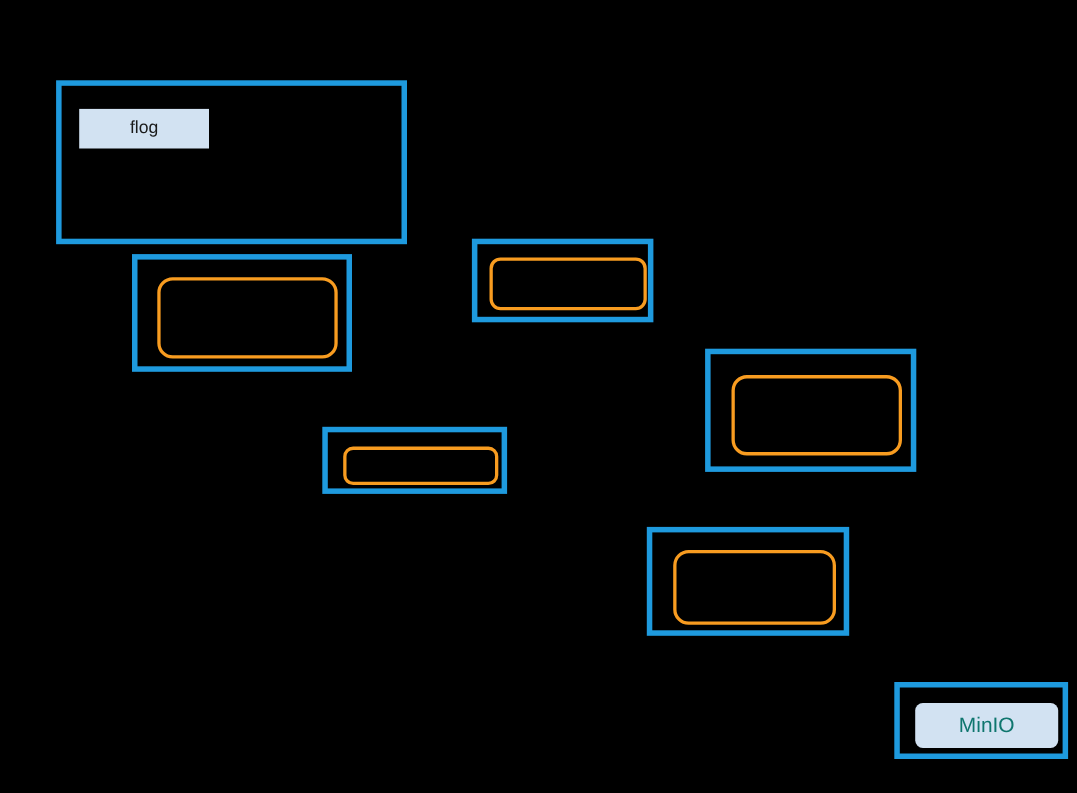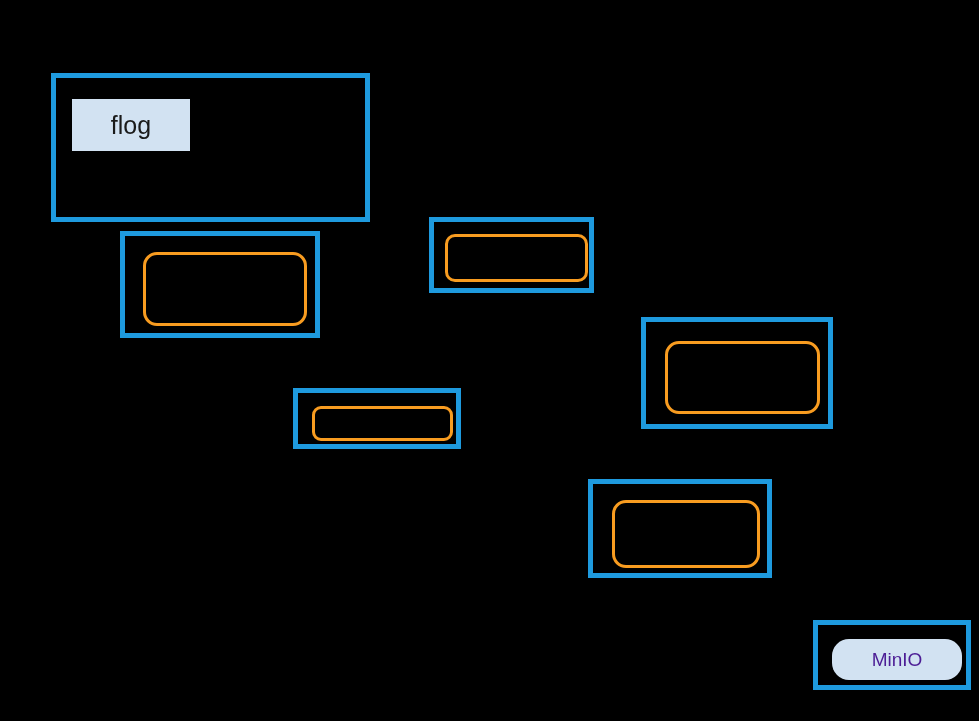--- a/index.html
+++ b/index.html
@@ -39,37 +39,37 @@
     overflow: hidden;
   }
   .label-chip.rect { border-radius: 0; }
   .label-chip.pill { border-radius: 7px; }
 </style>
 </head>
 <body>
 
 <div id="canvas" style="width: 979px; height: 721px; background: rgb(0, 0, 0);">
     <div class="group-box" style="left: 51px; top: 73px; width: 319px; height: 149px; border: 5px solid rgb(30, 154, 222);">
-      <div class="label-chip rect" style="left: 16px; top: 21px; width: 118px; height: 52px; background: rgb(210, 226, 242); font-size: 25px; color: rgb(26, 26, 26);">
+      <div class="label-chip rect" style="left: 16px; top: 21px; width: 118px; height: 36px; background: rgb(210, 226, 242); font-size: 16px; color: rgb(26, 26, 26);">
         <span>flog</span>
       </div>
     </div>
     <div class="group-box" style="left: 120px; top: 231px; width: 200px; height: 107px; border: 5px solid rgb(30, 154, 222);">
       <div class="inner-round" style="left: 18px; top: 16px; width: 164px; height: 74px; border: 3px solid rgb(248, 156, 32); border-radius: 14px;"></div>
     </div>
     <div class="group-box" style="left: 429px; top: 217px; width: 165px; height: 76px; border: 5px solid rgb(30, 154, 222);">
       <div class="inner-round" style="left: 11px; top: 12px; width: 143px; height: 48px; border: 3px solid rgb(248, 156, 32); border-radius: 10px;"></div>
     </div>
     <div class="group-box" style="left: 641px; top: 317px; width: 192px; height: 112px; border: 5px solid rgb(30, 154, 222);">
       <div class="inner-round" style="left: 19px; top: 19px; width: 155px; height: 73px; border: 3px solid rgb(248, 156, 32); border-radius: 14px;"></div>
     </div>
     <div class="group-box" style="left: 293px; top: 388px; width: 168px; height: 61px; border: 5px solid rgb(30, 154, 222);">
       <div class="inner-round" style="left: 14px; top: 13px; width: 141px; height: 35px; border: 3px solid rgb(248, 156, 32); border-radius: 9px;"></div>
     </div>
     <div class="group-box" style="left: 588px; top: 479px; width: 184px; height: 99px; border: 5px solid rgb(30, 154, 222);">
       <div class="inner-round" style="left: 19px; top: 16px; width: 148px; height: 68px; border: 3px solid rgb(248, 156, 32); border-radius: 14px;"></div>
     </div>
     <div class="group-box" style="left: 813px; top: 620px; width: 158px; height: 70px; border: 5px solid rgb(30, 154, 222);">
-      <div class="label-chip pill" style="left: 14px; top: 14px; width: 130px; height: 41px; background: rgb(210, 226, 242); font-size: 19px; color: #4c1d95; border-radius: 17px;">
+      <div class="label-chip pill" style="left: 14px; top: 14px; width: 130px; height: 41px; background: rgb(210, 226, 242); font-size: 19px; color: #0f766e;">
         <span>MinIO</span>
       </div>
     </div>
   </div>
 
 </body></html>

